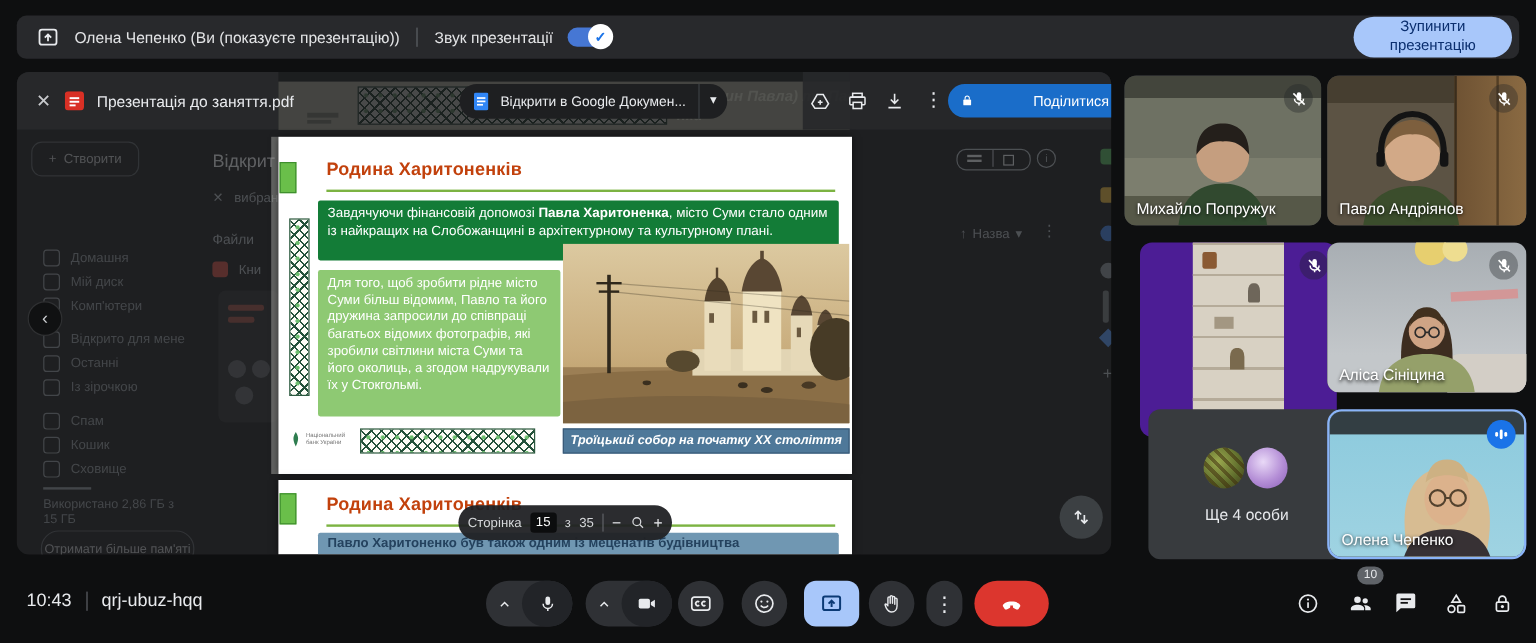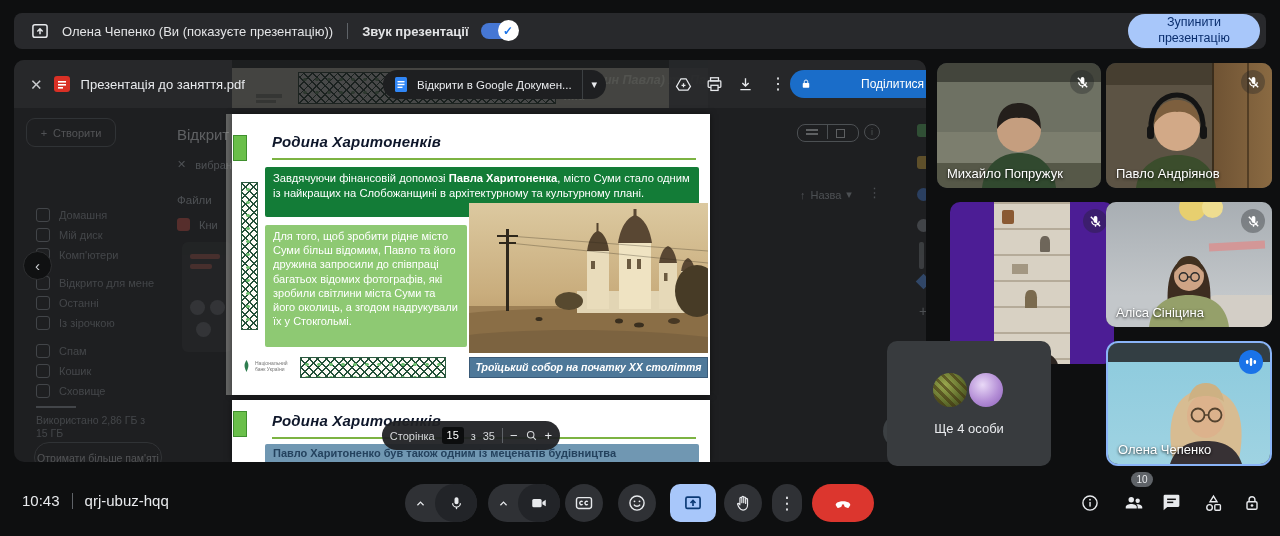--- a/index.html
+++ b/index.html
@@ -8,40 +8,40 @@
   .ab{position:absolute;}
   .flex{display:flex;align-items:center;}
   .ic{display:inline-flex;align-items:center;justify-content:center;}
   svg{display:block;}
 
   
   .topbar{position:absolute;left:14px;top:13px;width:1252px;height:36px;background:#28292c;border-radius:8px;
           display:flex;align-items:center;justify-content:space-between;padding:0 6px 0 16px;box-sizing:border-box;}
   .tb-name{font-size:13px;color:#e3e4e6;margin-left:12px;white-space:nowrap;}
   .tb-div{width:1px;height:16px;background:#5f6368;margin:0 14px;}
-  .tb-sound{font-size:13px;color:#e3e4e6;margin-right:12px;white-space:nowrap;font-weight:bold;}
+  .tb-sound{font-size:13px;color:#e3e4e6;margin-right:12px;white-space:nowrap;}
   .toggle{position:relative;width:36px;height:16px;border-radius:8px;background:#4677d4;display:inline-block;cursor:pointer;}
   .knob{position:absolute;right:-2px;top:-3px;width:21px;height:21px;border-radius:50%;background:#fff;
         display:flex;align-items:center;justify-content:center;font-size:12px;font-weight:bold;color:#1a73e8;}
   .stop-btn{width:132px;height:34px;border:none;border-radius:17px;background:#a8c7fa;color:#0a2e6e;
             font-family:"Liberation Sans",sans-serif;font-size:12.5px;line-height:1.25;cursor:pointer;}
 
   
   .viewer{position:absolute;left:14px;top:60px;width:912px;height:402px;background:#1e1f21;border-radius:10px;overflow:hidden;}
   .dim{opacity:.3;}
   .dim2{opacity:.38;}
   .drow{display:flex;align-items:center;gap:9px;font-size:11px;color:#9aa0a6;position:absolute;white-space:nowrap;}
   .dico{width:12px;height:12px;border:1.3px solid #9aa0a6;border-radius:3px;flex:0 0 auto;}
   .orn{background-color:#fdfcf6;
        background-image:radial-gradient(circle,#6cbf6e 1.5px,rgba(0,0,0,0) 2px),
         repeating-linear-gradient(45deg,#24513a 0 1.3px,rgba(0,0,0,0) 1.3px 6px),
         repeating-linear-gradient(-45deg,#24513a 0 1.3px,rgba(0,0,0,0) 1.3px 6px);
        background-size:12px 13px,auto,auto;border:1px solid #2c5a40;box-sizing:border-box;}
   .page{position:absolute;left:218px;width:478px;background:#ffffff;box-shadow:0 0 6px rgba(0,0,0,.5);overflow:hidden;}
-  .stitle{position:absolute;left:40px;font-size:15px;font-weight:bold;color:#0f172a;letter-spacing:.2px;font-style:italic;}
+  .stitle{position:absolute;left:40px;font-size:15px;font-weight:bold;color:#c2410c;letter-spacing:.2px;}
   .sline{position:absolute;left:40px;width:424px;height:2px;background:#7cb342;}
   .gsq{position:absolute;left:1px;width:14px;height:26px;background:#6abf4a;border:1px solid #3f8f2e;box-sizing:border-box;}
   .hbtn{background:#1e1f21;border-radius:15px;display:flex;align-items:center;color:#e8eaed;}
 
   
   .tile{position:absolute;border-radius:10px;overflow:hidden;background:#3a3d40;cursor:pointer;}
   .pname{position:absolute;left:10px;bottom:7px;font-size:13px;color:#fff;text-shadow:0 1px 3px rgba(0,0,0,.9);}
   .micoff{position:absolute;top:7px;right:7px;width:24px;height:24px;border-radius:50%;
           background:rgba(32,33,36,.35);display:flex;align-items:center;justify-content:center;}
 
@@ -427,21 +427,21 @@
       <svg width="15" height="15" viewBox="0 0 24 24">
           <rect x="9" y="3" width="6" height="11" rx="3" fill="#fff"></rect>
           <path d="M6 11.5a6 6 0 0 0 12 0" stroke="#fff" stroke-width="2" fill="none"></path>
           <line x1="12" y1="17.5" x2="12" y2="20.5" stroke="#fff" stroke-width="2"></line>
           <line x1="4.5" y1="4.5" x2="19.5" y2="19.5" stroke="#fff" stroke-width="2.2"></line>
         </svg>
     </span>
     <span class="pname">Аліса Сініцина</span>
   </div>
 
-  <div class="tile" style="left:887px;top:341px;width:164px;height:125px;background:#383b3e;">
+  <div class="tile" style="left:957px;top:341px;width:164px;height:125px;background:#383b3e;">
     <div class="ab" style="left:50%;top:32px;width:34px;height:34px;margin-left:-36px;border-radius:50%;
          background:radial-gradient(circle at 35% 35%,#9aa84e,#5d6b2b 60%,#3e3a1c);
          background-blend-mode:normal;">
       <div class="ab" style="inset:0;border-radius:50%;background:repeating-linear-gradient(45deg,rgba(60,40,10,.5) 0 3px,rgba(0,0,0,0) 3px 7px);"></div>
     </div>
     <div class="ab" style="left:50%;top:32px;width:34px;height:34px;margin-left:0px;border-radius:50%;
          background:radial-gradient(circle at 40% 35%,#e9d9f7,#b48ed6 55%,#8b5fb8);"></div>
     <div class="ab" style="left:0;right:0;top:80px;text-align:center;font-size:13px;color:#e8eaed;">Ще 4 особи</div>
   </div>
 

